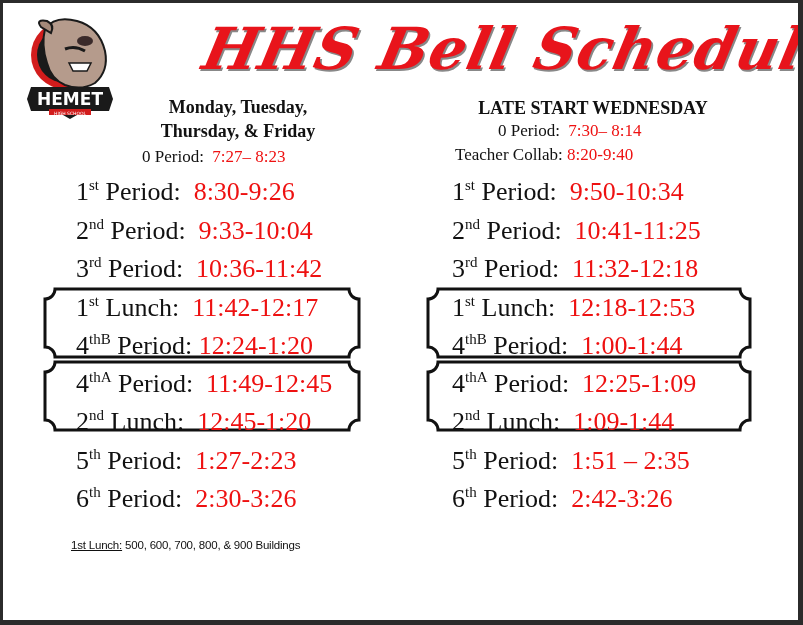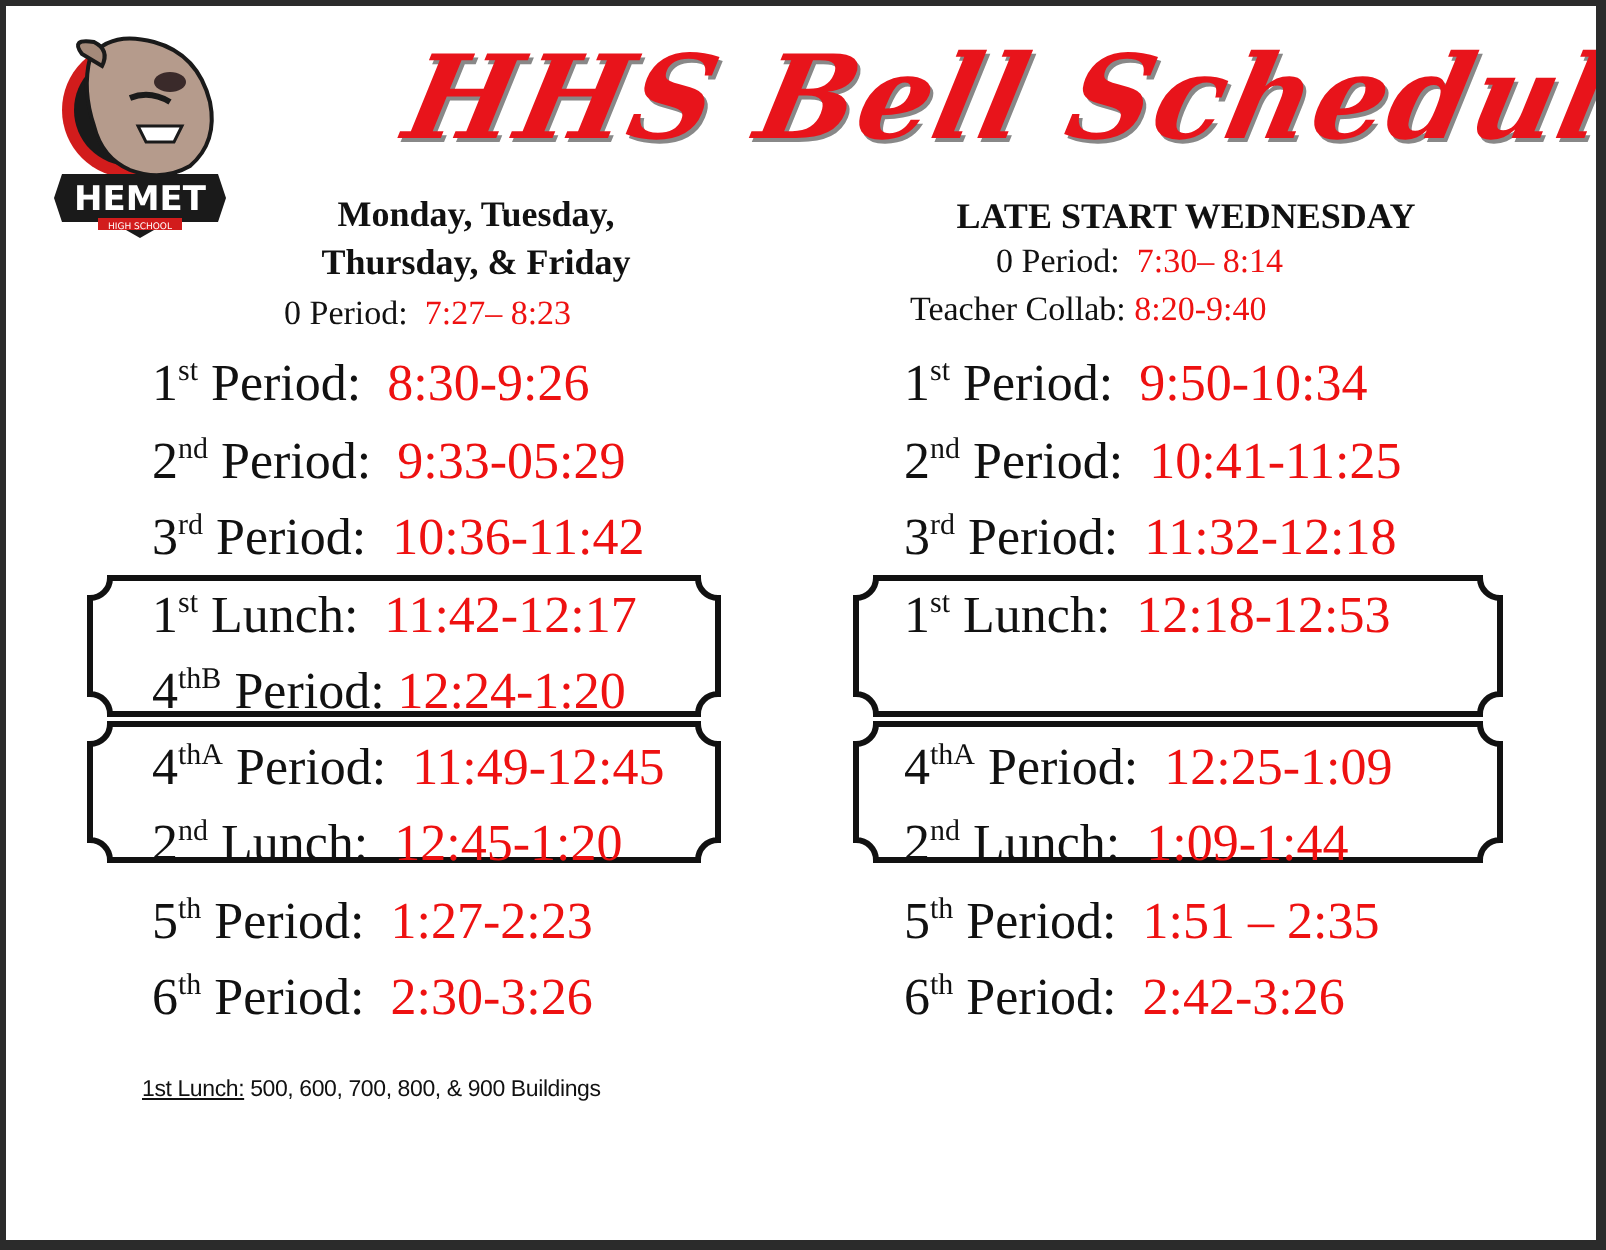--- a/index.html
+++ b/index.html
@@ -94,33 +94,34 @@
         <path d="M12 2 H314 A10 10 0 0 0 324 12 V60 A10 10 0 0 0 314 70 H12 A10 10 0 0 0 2 60 V12 A10 10 0 0 0 12 2Z" fill="none" stroke="#111" stroke-width="3"></path>
       </svg>
   </div>
   <div class="ticket" style="left:423px; top:357px;">
     <svg width="330" height="74">
         <path d="M12 2 H314 A10 10 0 0 0 324 12 V60 A10 10 0 0 0 314 70 H12 A10 10 0 0 0 2 60 V12 A10 10 0 0 0 12 2Z" fill="none" stroke="#111" stroke-width="3"></path>
       </svg>
   </div>
 
   <div class="row" style="left:73px; top:174px;"><span>1</span><sup>st</sup> <span>Period:</span>&nbsp; <span class="t">8:30-9:26</span></div>
-  <div class="row" style="left:73px; top:213px;"><span>2</span><sup>nd</sup> <span>Period:</span>&nbsp; <span class="t">9:33-05:29</span></div>
+  <div class="row" style="left:73px; top:213px;"><span>2</span><sup>nd</sup> <span>Period:</span>&nbsp; <span class="t">9:33-10:04</span></div>
   <div class="row" style="left:73px; top:251px;"><span>3</span><sup>rd</sup> <span>Period:</span>&nbsp; <span class="t">10:36-11:42</span></div>
   <div class="row" style="left:73px; top:290px;"><span>1</span><sup>st</sup> <span>Lunch:</span>&nbsp; <span class="t">11:42-12:17</span></div>
   <div class="row" style="left:73px; top:328px;"><span>4</span><sup>thB</sup> <span>Period:</span> <span class="t">12:24-1:20</span></div>
   <div class="row" style="left:73px; top:366px;"><span>4</span><sup>thA</sup> <span>Period:</span>&nbsp; <span class="t">11:49-12:45</span></div>
   <div class="row" style="left:73px; top:404px;"><span>2</span><sup>nd</sup> <span>Lunch:</span>&nbsp; <span class="t">12:45-1:20</span></div>
   <div class="row" style="left:73px; top:443px;"><span>5</span><sup>th</sup> <span>Period:</span>&nbsp; <span class="t">1:27-2:23</span></div>
   <div class="row" style="left:73px; top:481px;"><span>6</span><sup>th</sup> <span>Period:</span>&nbsp; <span class="t">2:30-3:26</span></div>
 
   <div class="row" style="left:449px; top:174px;"><span>1</span><sup>st</sup> <span>Period:</span>&nbsp; <span class="t">9:50-10:34</span></div>
   <div class="row" style="left:449px; top:213px;"><span>2</span><sup>nd</sup> <span>Period:</span>&nbsp; <span class="t">10:41-11:25</span></div>
   <div class="row" style="left:449px; top:251px;"><span>3</span><sup>rd</sup> <span>Period:</span>&nbsp; <span class="t">11:32-12:18</span></div>
   <div class="row" style="left:449px; top:290px;"><span>1</span><sup>st</sup> <span>Lunch:</span>&nbsp; <span class="t">12:18-12:53</span></div>
+  <div class="row" style="left:449px; top:328px;"><span>4</span><sup>thB</sup> <span>Period:</span>&nbsp; <span class="t">1:00-1:44</span></div>
   <div class="row" style="left:449px; top:366px;"><span>4</span><sup>thA</sup> <span>Period:</span>&nbsp; <span class="t">12:25-1:09</span></div>
   <div class="row" style="left:449px; top:404px;"><span>2</span><sup>nd</sup> <span>Lunch:</span>&nbsp; <span class="t">1:09-1:44</span></div>
   <div class="row" style="left:449px; top:443px;"><span>5</span><sup>th</sup> <span>Period:</span>&nbsp; <span class="t">1:51 – 2:35</span></div>
   <div class="row" style="left:449px; top:481px;"><span>6</span><sup>th</sup> <span>Period:</span>&nbsp; <span class="t">2:42-3:26</span></div>
 
   <div class="note" style="left:68px; top:536px;">
     <span class="u">1st Lunch:</span><span> 500, 600, 700, 800, &amp; 900 Buildings</span>
   </div>
 </div>
 

